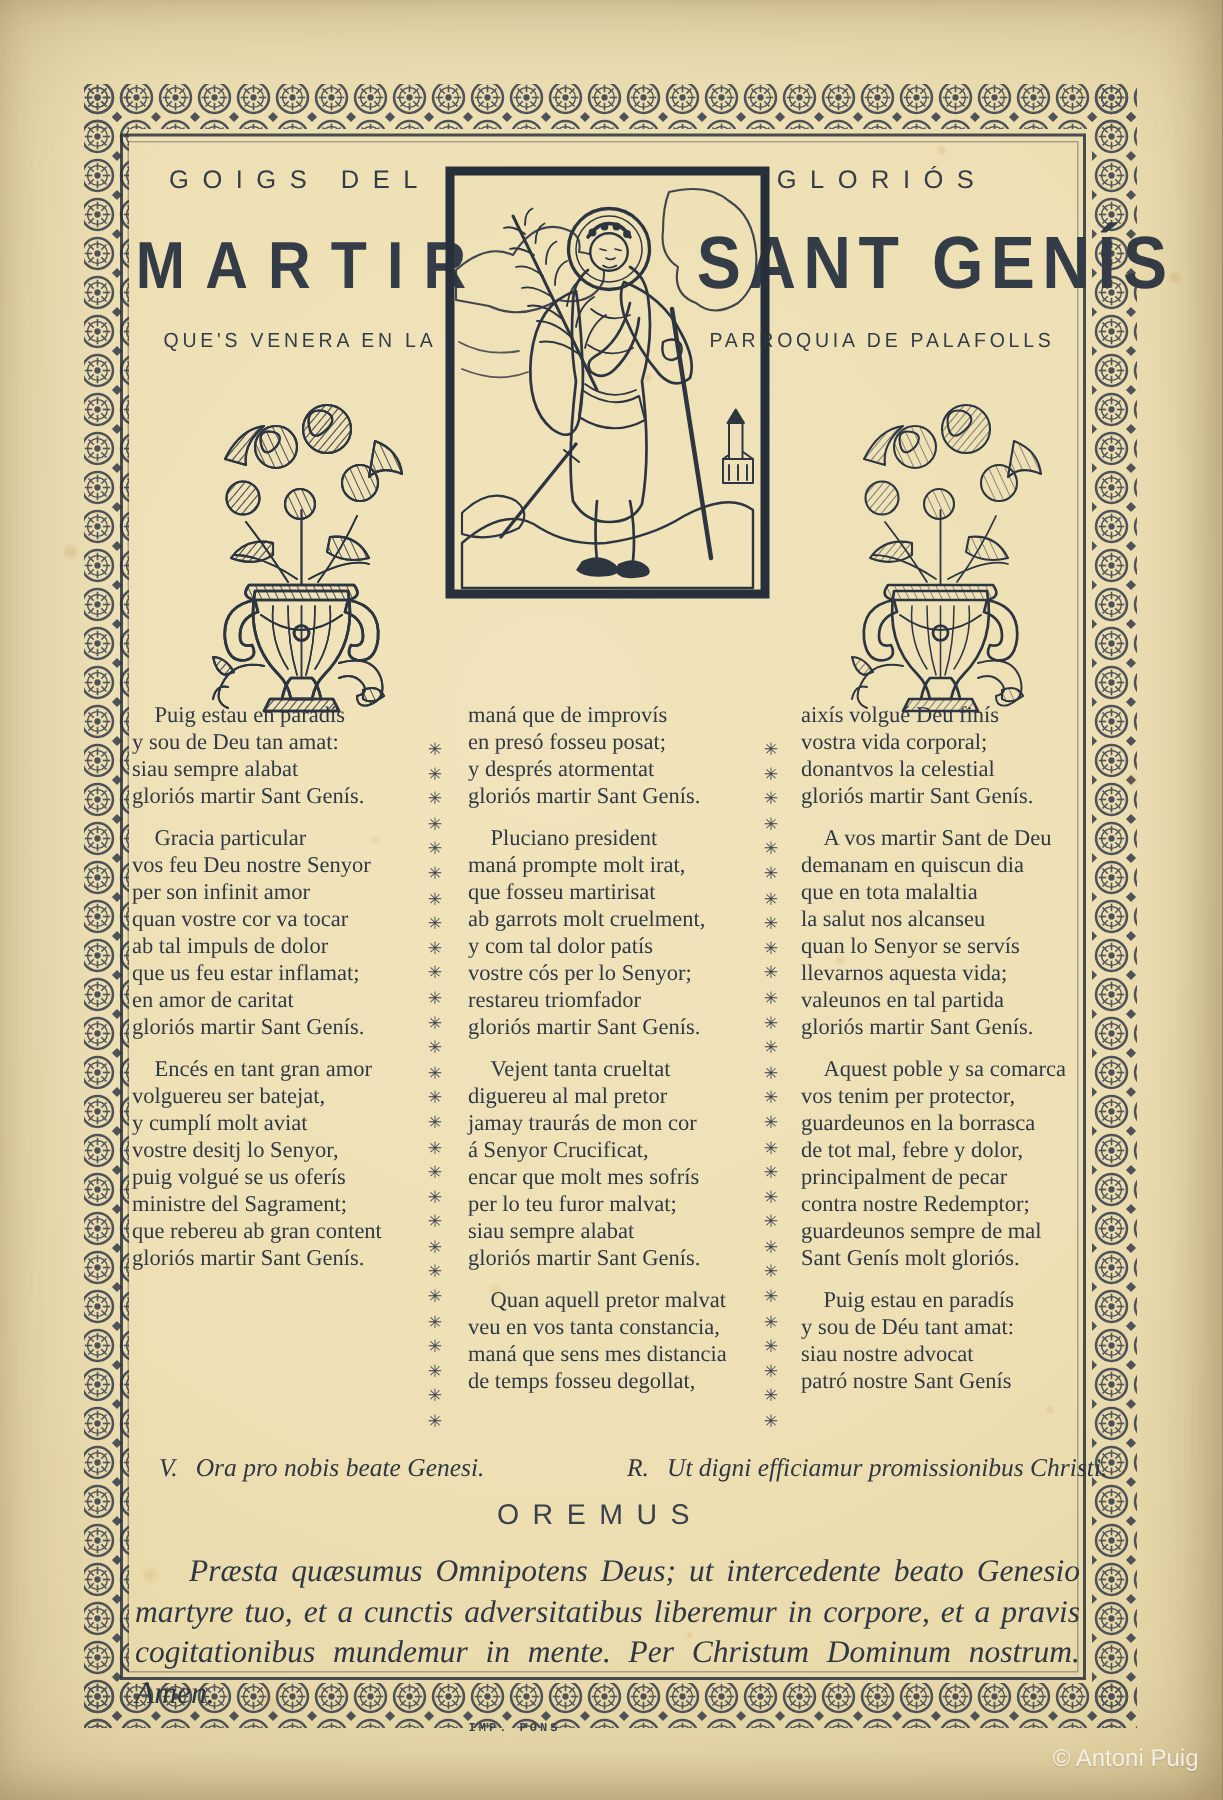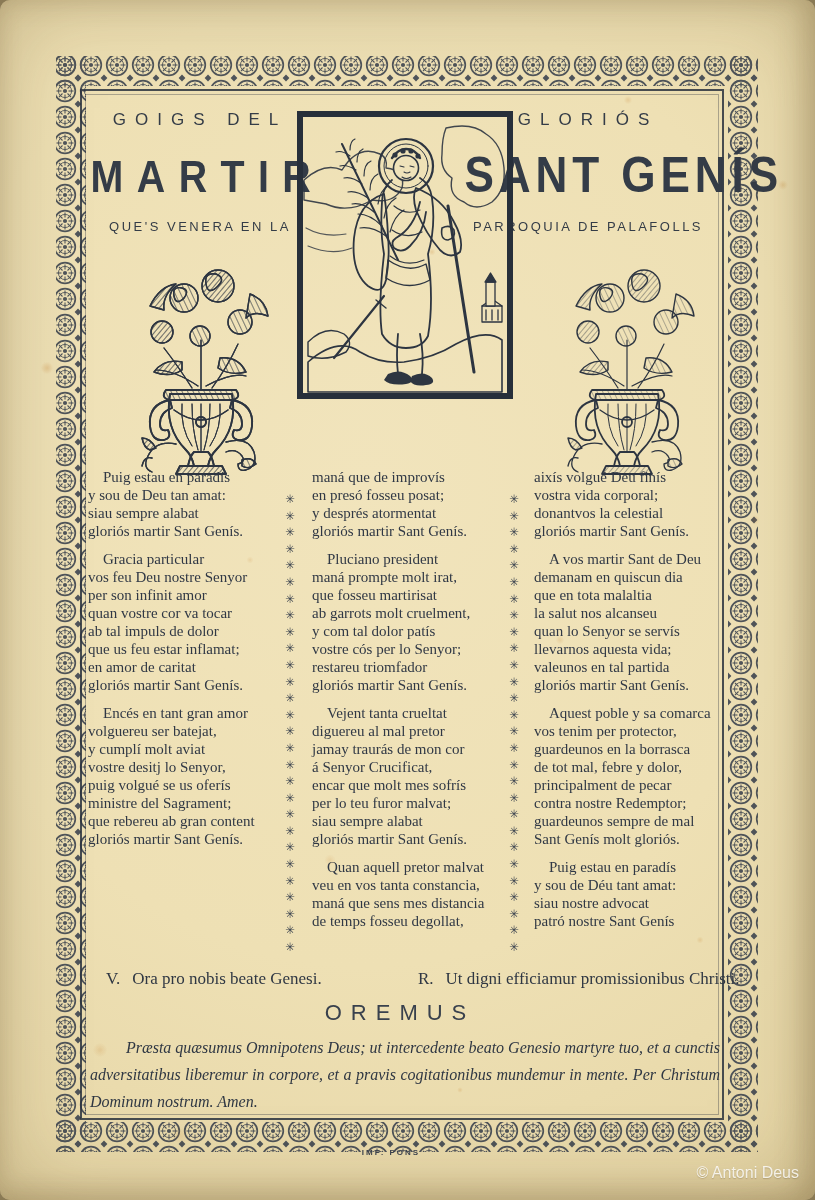--- a/index.html
+++ b/index.html
@@ -2,21 +2,20 @@
 <html><head>
 <meta charset="utf-8">
 <style>
   html,body{margin:0;padding:0;background:#8a7a55;}
   #page{
     position:relative;width:815px;height:1200px;margin:0 auto;overflow:hidden;
     background:
       radial-gradient(ellipse 120% 90% at 45% 40%, #f1e4bc 0%, #eee0b4 45%, #e6d6a6 78%, #d9c48d 100%);
     font-family:"Liberation Serif", serif;
     color:#2f3743;
-    border-radius:10px;
   }
   
   #vignette{position:absolute;inset:0;pointer-events:none;z-index:9;
     box-shadow:inset 0 0 90px rgba(97,74,33,.28), inset -14px 0 28px rgba(97,74,33,.18), inset 0 -10px 24px rgba(97,74,33,.14);}
   
   #stains{position:absolute;inset:0;pointer-events:none;z-index:8;opacity:.8;background:
     radial-gradient(circle 9px at 47px 368px, rgba(201,133,52,.35), rgba(201,133,52,0) 70%),
     radial-gradient(circle 7px at 783px 185px, rgba(201,133,52,.30), rgba(201,133,52,0) 70%),
     radial-gradient(circle 6px at 628px 100px, rgba(201,133,52,.28), rgba(201,133,52,0) 70%),
     radial-gradient(circle 10px at 100px 1050px, rgba(201,133,52,.25), rgba(201,133,52,0) 70%),
@@ -50,30 +49,30 @@
   #col1{left:88px;width:196px;}
   #col2{left:312px;width:194px;}
   #col3{left:534px;width:194px;}
   .stanza{margin:0 0 10px 0;}
   .stanza.indent .vline:first-child{text-indent:15px;}
   .vline{margin:0;white-space:nowrap;}
   .divider{position:absolute;top:491px;width:18px;height:468px;z-index:2;text-align:center;
     font-family:"DejaVu Sans",sans-serif;font-size:11.5px;line-height:16.6px;color:#3a424e;}
   #div1{left:281px;} #div2{left:505px;}
   #versicle{position:absolute;left:88px;top:969px;width:634px;height:22px;z-index:2;
-    font-size:17px;color:#2f3743;}
+    font-style:italic;font-size:17px;color:#2f3743;}
   #versicle .vr{position:absolute;white-space:nowrap;}
   #vpart{left:18px;} #rpart{left:330px;}
   .vr .lbl{margin-right:12px;}
   #oremus{position:absolute;left:80px;top:1000px;width:640px;text-align:center;z-index:2;
-    font-family:"Liberation Sans",sans-serif;font-size:22px;letter-spacing:9px;color:#39414d;}
+    font-family:"Liberation Sans",sans-serif;font-size:19px;letter-spacing:9px;color:#39414d;}
   #prayer{position:absolute;left:90px;top:1034px;width:630px;z-index:2;
-    font-style:italic;font-size:16px;line-height:27px;text-align:justify;text-indent:36px;color:#2f3743;}
+    font-style:italic;font-size:21px;line-height:27px;text-align:justify;text-indent:36px;color:#2f3743;}
   #imprint{position:absolute;left:0;top:1148px;width:686px;text-align:center;z-index:2;
-    font-family:Liberation Sans, sans-serif;font-weight:700;font-size:8px;letter-spacing:2px;color:#3a424e;margin-left:48px;}
+    font-family:Liberation Mono, monospace;font-weight:700;font-size:8px;letter-spacing:2px;color:#3a424e;}
   #copyright{position:absolute;right:16px;top:1164px;z-index:10;
     font-family:"Liberation Sans",sans-serif;font-size:16px;color:rgba(255,255,255,.8);
     text-shadow:0 1px 1px rgba(90,70,30,.25);}
   svg .ink{stroke:#2d3541;fill:none;stroke-linecap:round;stroke-linejoin:round;}
 </style>
 </head>
 <body>
 
 <div id="page">
 
@@ -396,17 +395,17 @@
       <span class="lbl">V.</span><span>Ora pro nobis beate Genesi.</span>
     </span>
     <span class="vr" id="rpart">
       <span class="lbl">R.</span><span>Ut digni efficiamur promissionibus Christi.</span>
     </span>
   </div>
 
   <div id="oremus">OREMUS</div>
   <div id="prayer">Præsta quæsumus Omnipotens Deus; ut intercedente beato Genesio martyre tuo, et a cunctis adversitatibus liberemur in corpore, et a pravis cogitationibus mundemur in mente. Per Christum Dominum nostrum.   Amen.</div>
   <div id="imprint">IMP. PONS</div>
-  <div id="copyright">© Antoni Deus</div>
+  <div id="copyright">© Antoni Puig</div>
 
   <div id="stains"></div>
   <div id="vignette"></div>
 </div>
 
 </body></html>

